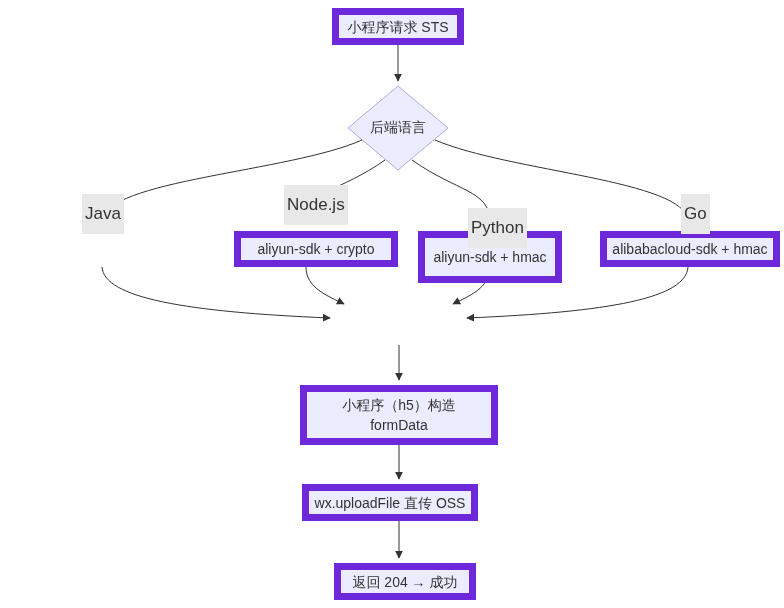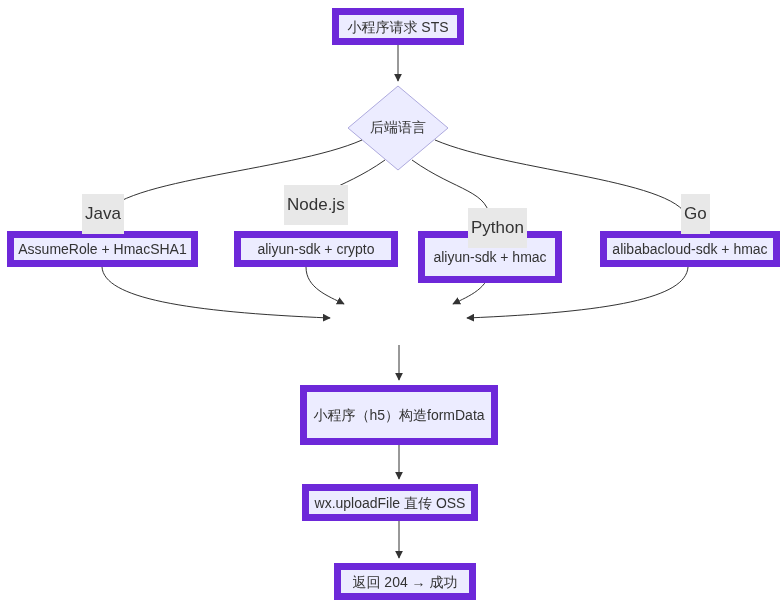--- a/index.html
+++ b/index.html
@@ -7,21 +7,21 @@
     position:relative;width:784px;height:608px;background:#ffffff;overflow:hidden;
     font-family:"Liberation Sans","DejaVu Sans",sans-serif;color:#333333;
   }
   .edges{position:absolute;left:0;top:0;width:784px;height:608px;}
   .node{
     position:absolute;box-sizing:border-box;
     background:#ececff;border:7px solid #6d28d9;
     display:flex;align-items:center;justify-content:center;
     font-size:14px;color:#333333;text-align:center;line-height:20px;
   }
-  .node.multiline{}
+  .node.multiline{flex-direction:column;}
   .diamond-label{
     position:absolute;display:flex;align-items:center;justify-content:center;
     font-size:14px;color:#333333;text-align:center;
   }
   .edge-label{
     position:absolute;background:#e8e8e8;color:#333333;
     font-size:17px;line-height:16px;padding:12px 3px;white-space:nowrap;
   }
 </style>
 </head>
@@ -56,23 +56,20 @@
   </svg>
 
   <div class="node" style="left:332px;top:8px;width:132px;height:37px">
     <span>小程序请求 STS</span>
   </div>
 
   <div class="diamond-label" style="left:348px;top:118px;width:100px;height:20px">
     <span>后端语言</span>
   </div>
 
-  <div class="node" style="left:7px;top:231px;width:191px;height:36px">
-    <span>AssumeRole + HmacSHA1</span>
-  </div>
 
   <div class="node" style="left:234px;top:231px;width:164px;height:36px">
     <span>aliyun-sdk + crypto</span>
   </div>
 
   <div class="node" style="left:418px;top:231px;width:144px;height:52px">
     <span>aliyun-sdk + hmac</span>
   </div>
 
   <div class="node" style="left:600px;top:231px;width:180px;height:36px">

